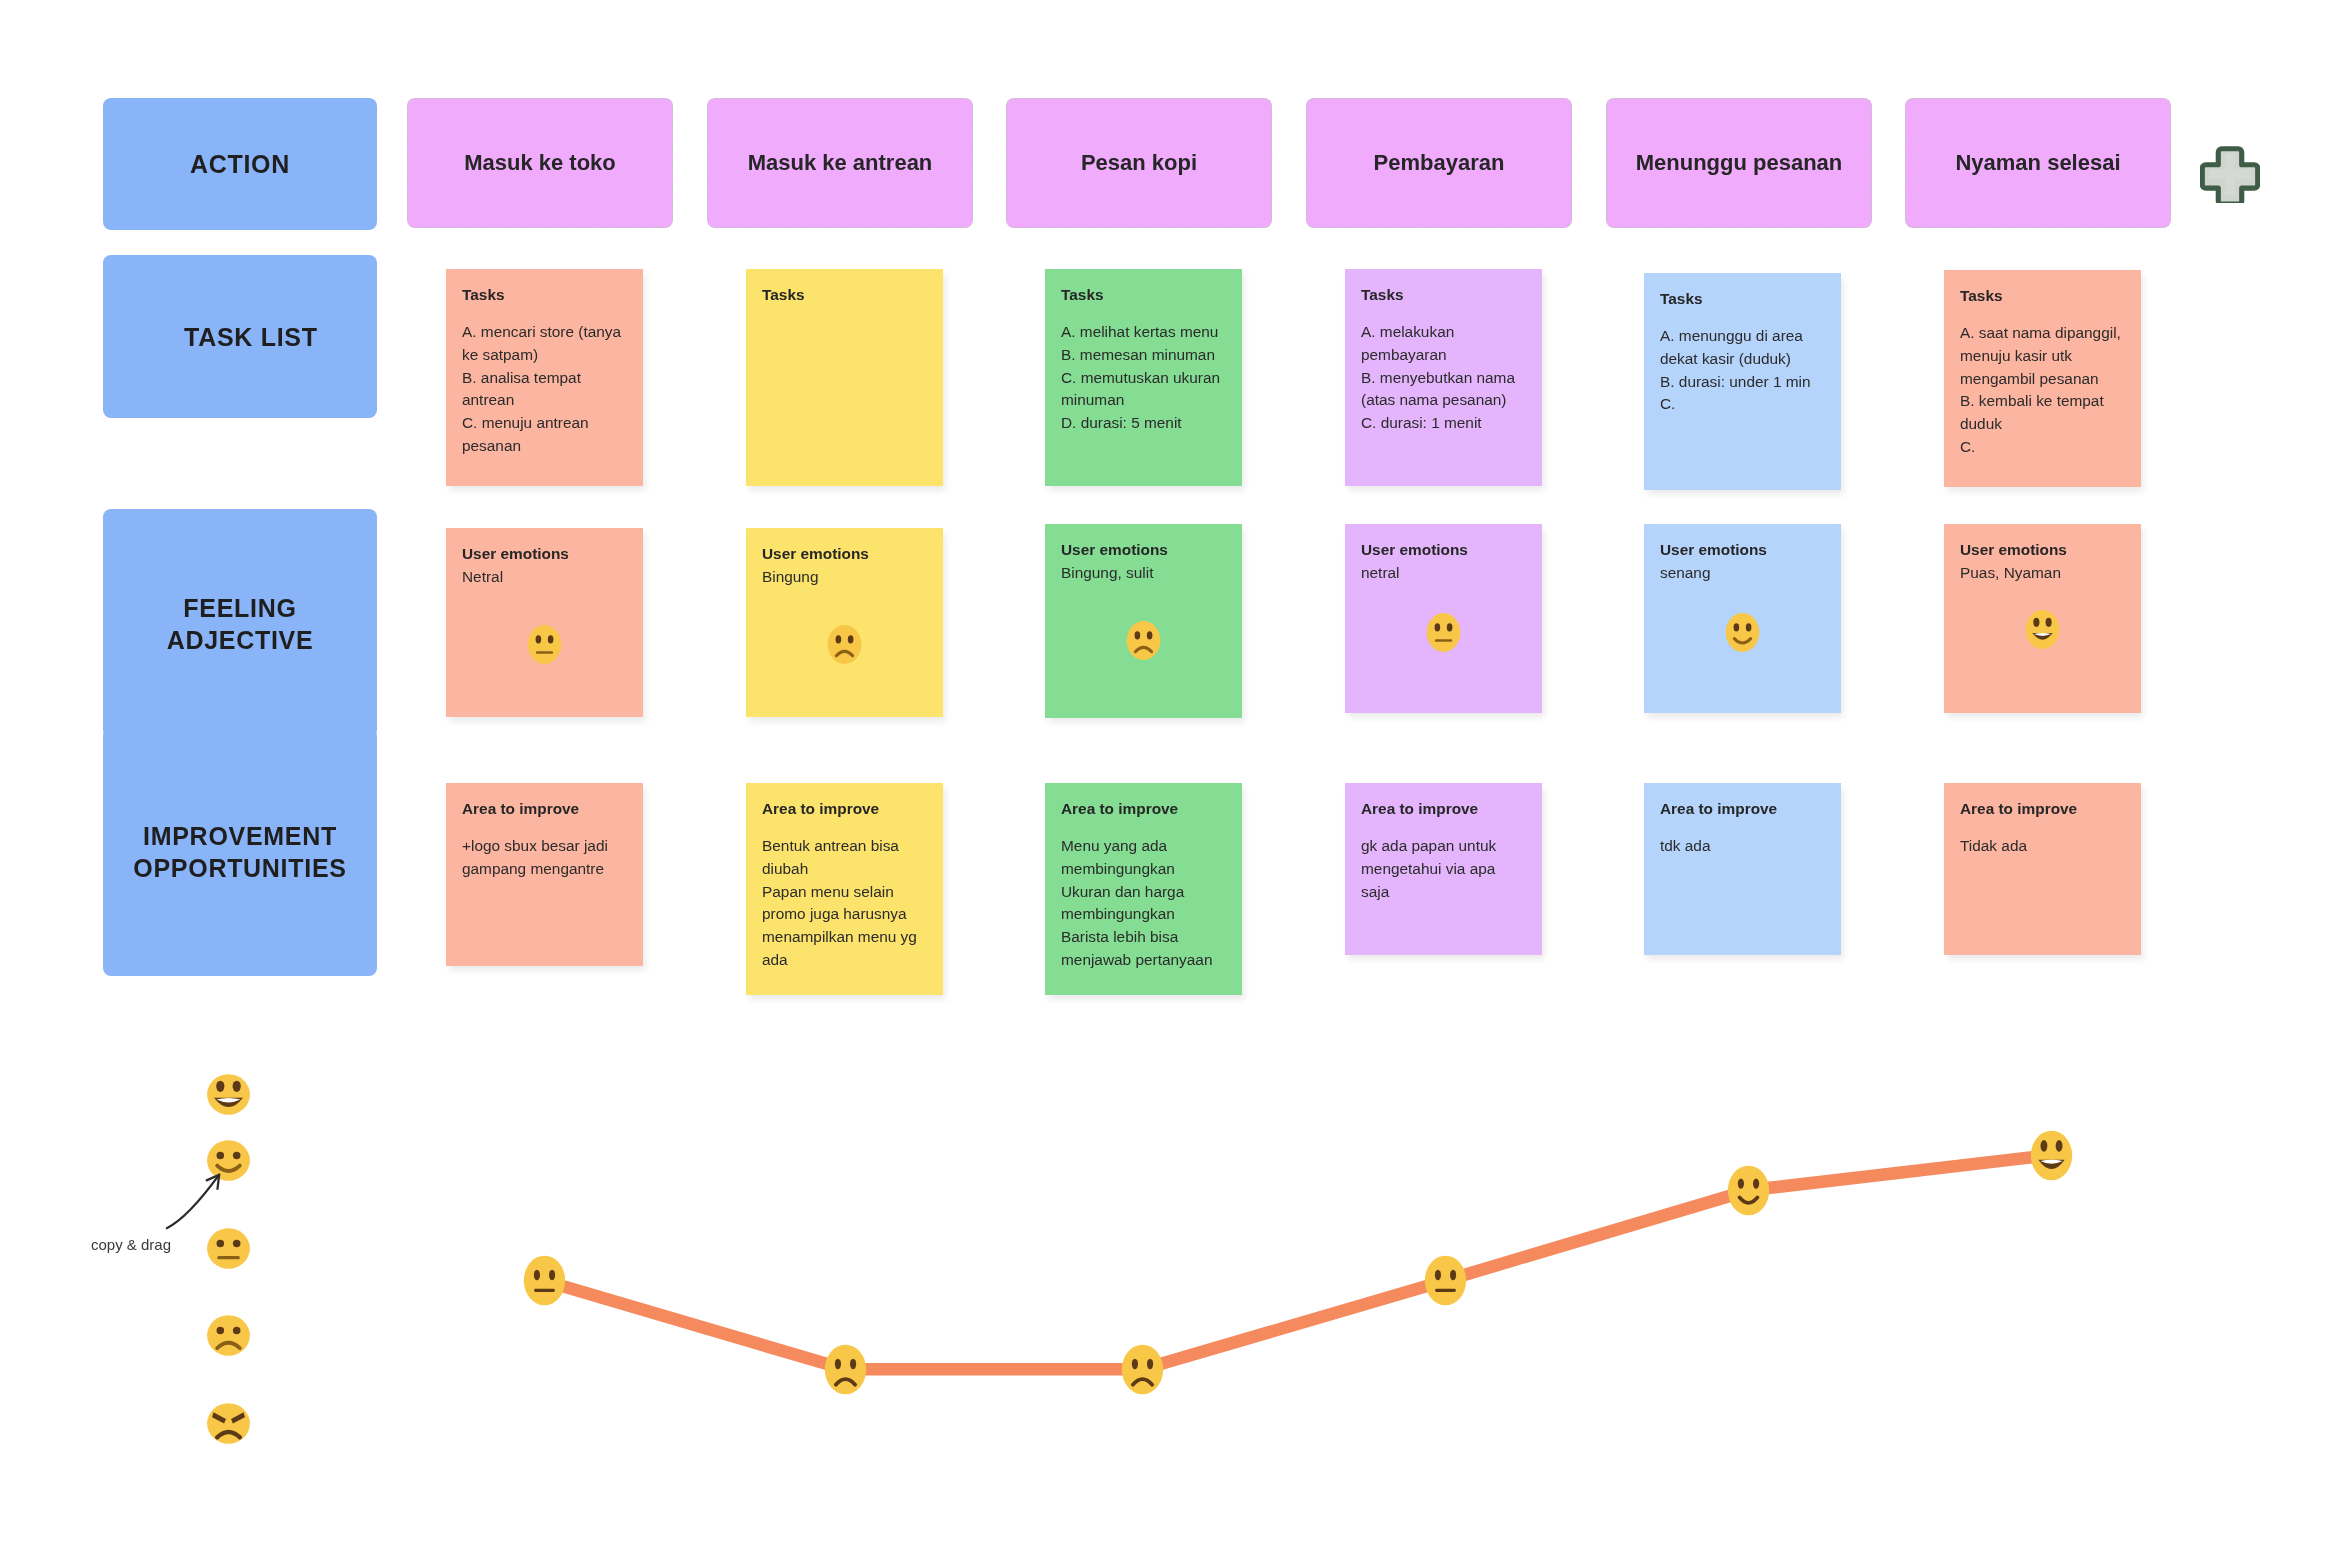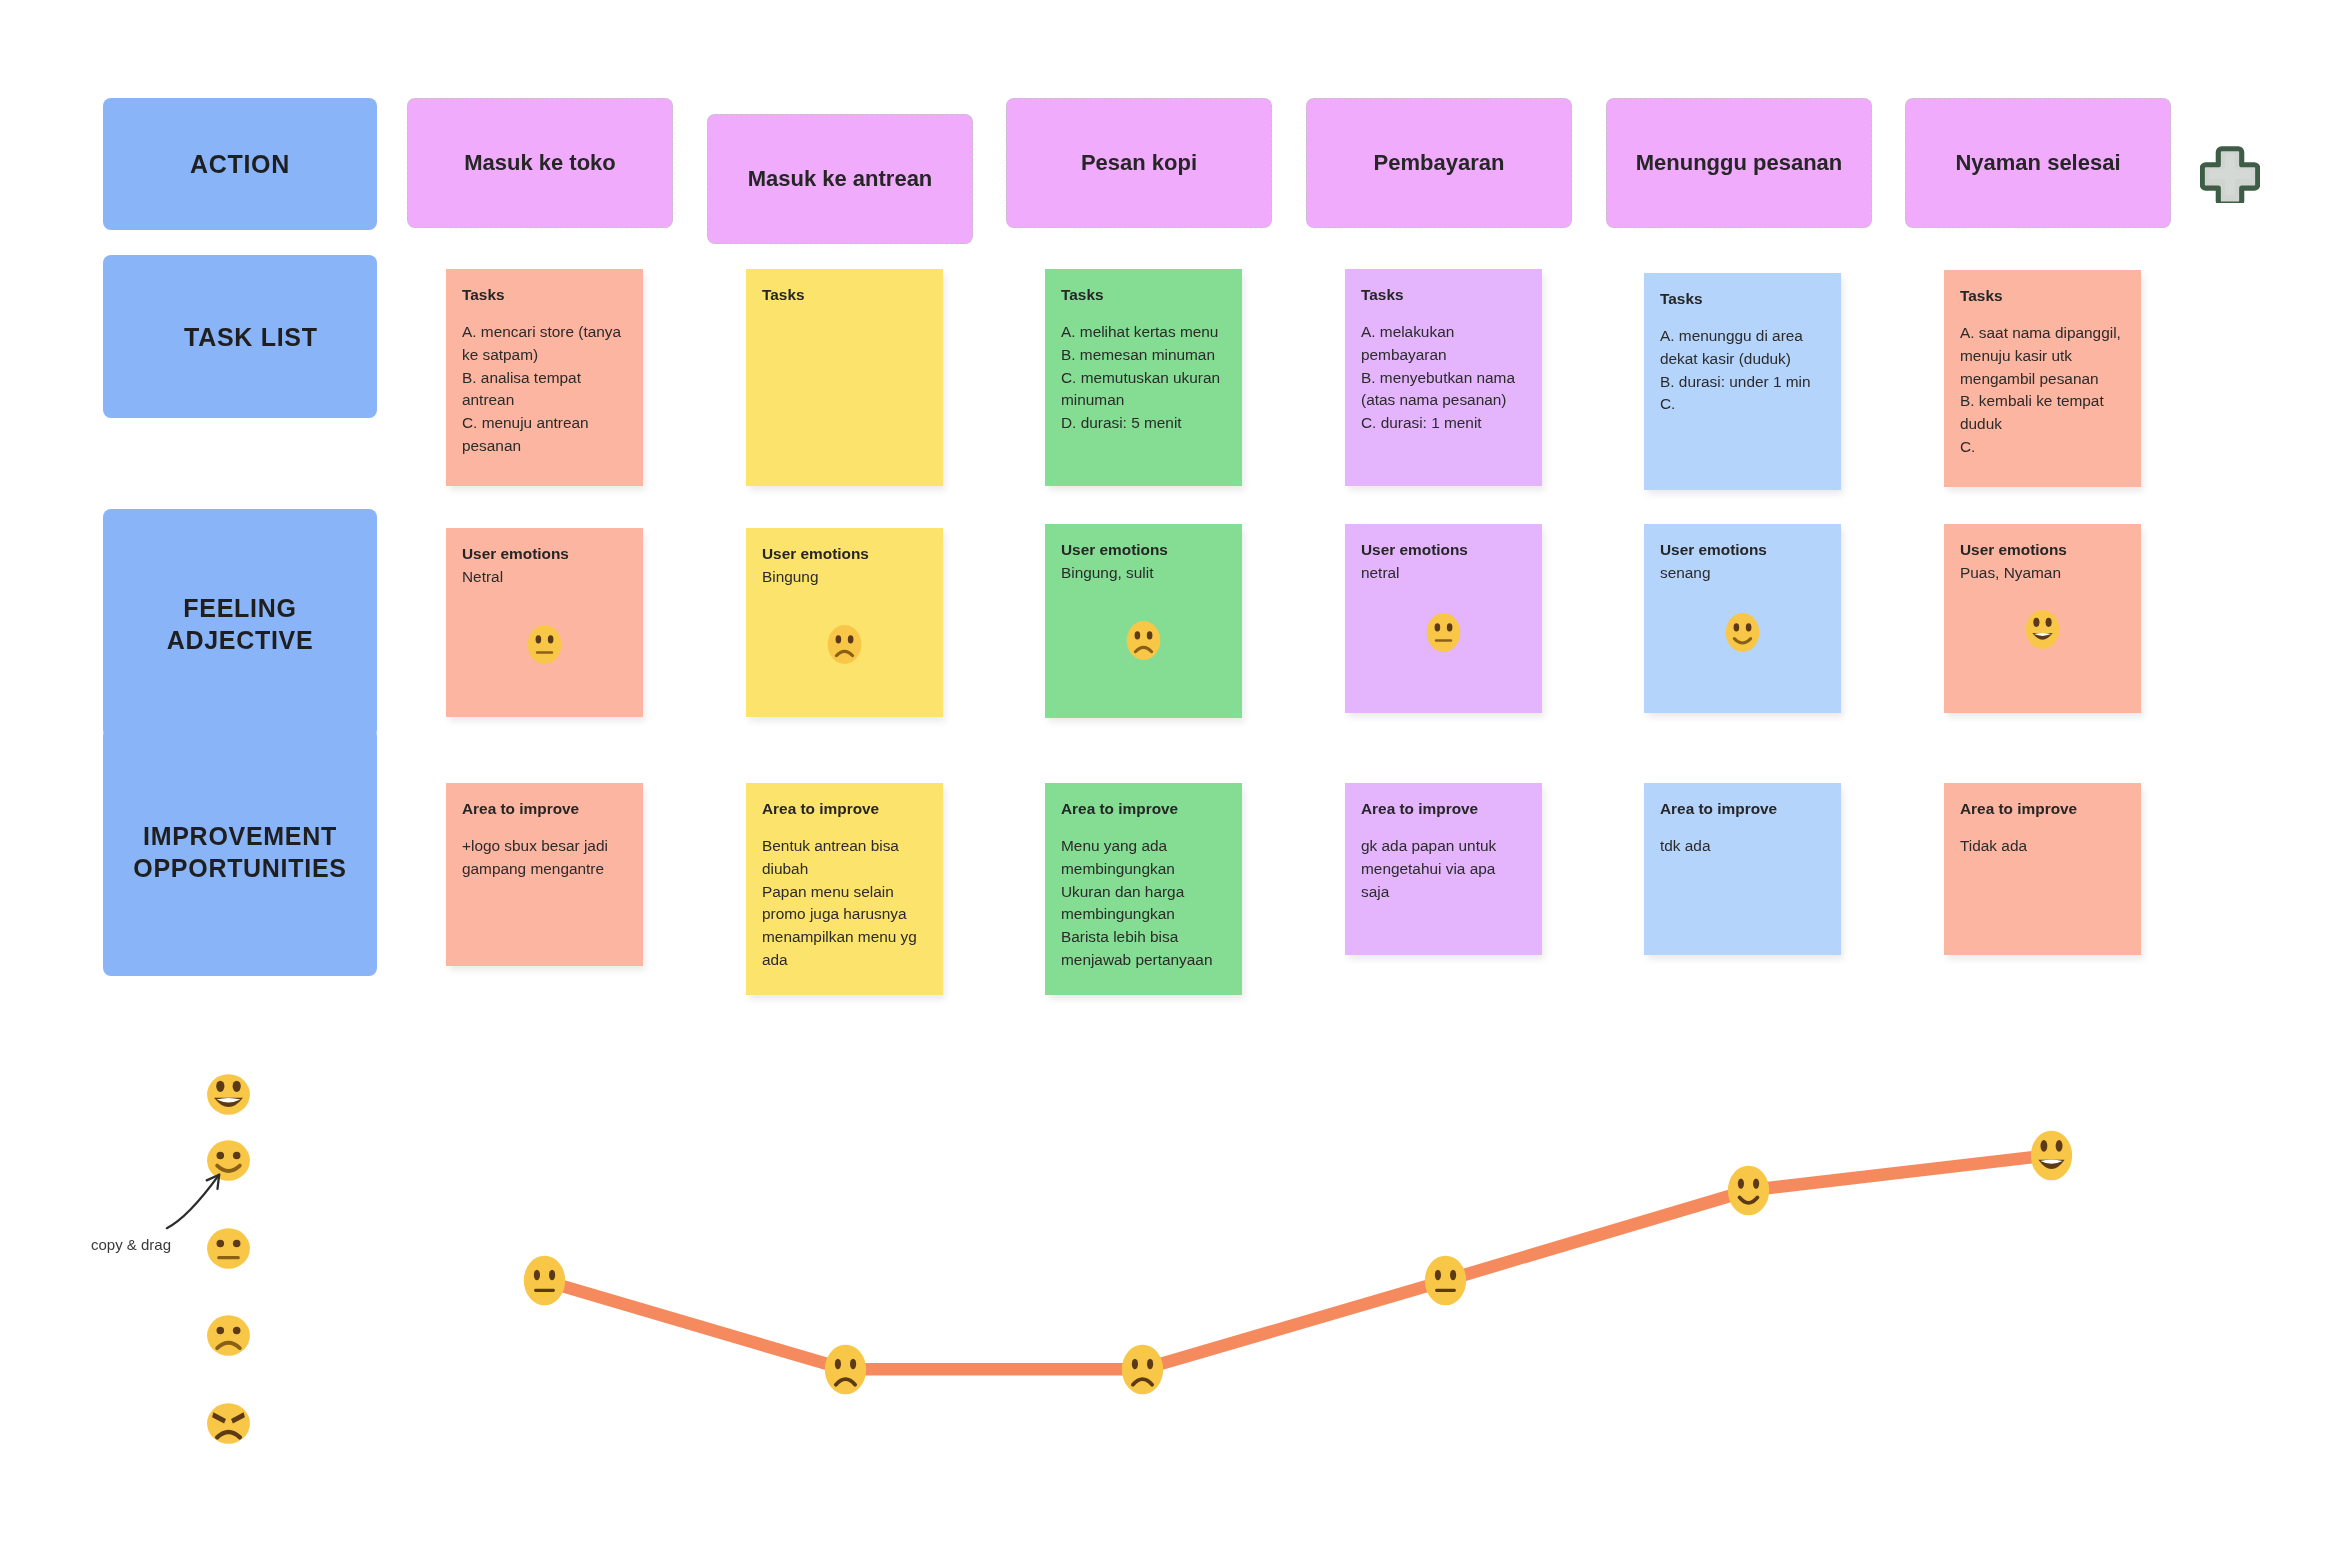--- a/index.html
+++ b/index.html
@@ -105,21 +105,21 @@
 
 <div class="abs row-label" style="left:103px;top:255px;width:274px;height:163px;padding-left:32px;">TASK LIST</div>
 
 <div class="abs row-label" style="left:103px;top:509px;width:274px;height:229px;white-space:pre-line;">FEELING
 ADJECTIVE</div>
 
 <div class="abs row-label" style="left:103px;top:728px;width:274px;height:248px;white-space:pre-line;">IMPROVEMENT
 OPPORTUNITIES</div>
 
 <div class="abs action-cell" style="left:407px;top:98px;width:266px;height:130px;">Masuk ke toko</div>
-<div class="abs action-cell" style="left:707px;top:114px;width:266px;height:130px;">Masuk ke antrean</div>
+<div class="abs action-cell" style="left:707px;top:98px;width:266px;height:130px;">Masuk ke antrean</div>
 <div class="abs action-cell" style="left:1006px;top:98px;width:266px;height:130px;">Pesan kopi</div>
 <div class="abs action-cell" style="left:1306px;top:98px;width:266px;height:130px;">Pembayaran</div>
 <div class="abs action-cell" style="left:1606px;top:98px;width:266px;height:130px;">Menunggu pesanan</div>
 <div class="abs action-cell" style="left:1905px;top:98px;width:266px;height:130px;">Nyaman selesai</div>
 
 <div class="abs plus-btn" style="left:2200px;top:143px;width:60px;height:60px;">
   <svg width="60" height="60" viewBox="0 0 105 105">
     <path d="M38 10 h29 a6 6 0 0 1 6 6 v22 h22 a6 6 0 0 1 6 6 v29 a6 6 0 0 1 -6 6 h-22 v22 a6 6 0 0 1 -6 6 h-29 a6 6 0 0 1 -6 -6 v-22 h-22 a6 6 0 0 1 -6 -6 v-29 a6 6 0 0 1 6 -6 h22 v-22 a6 6 0 0 1 6 -6 z" fill="#cfd4cf" stroke="#3e5c46" stroke-width="9" stroke-linejoin="round"></path>
     <path d="M44 18 h17 v28 h28 v17 h-28 v28 h-17 v-28 h-28 v-17 h28 z" fill="#d8dcd8" opacity="0.6"></path>
   </svg>

